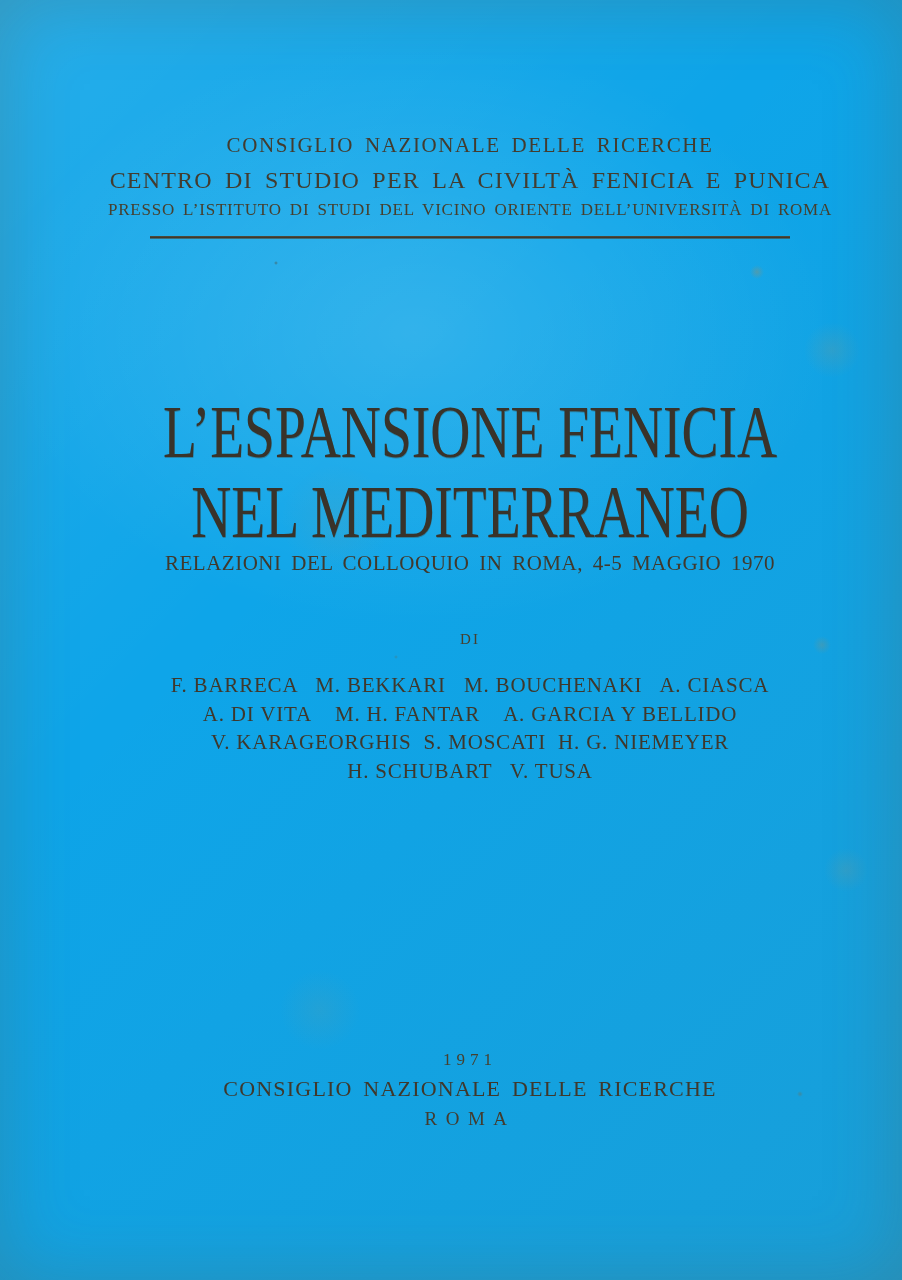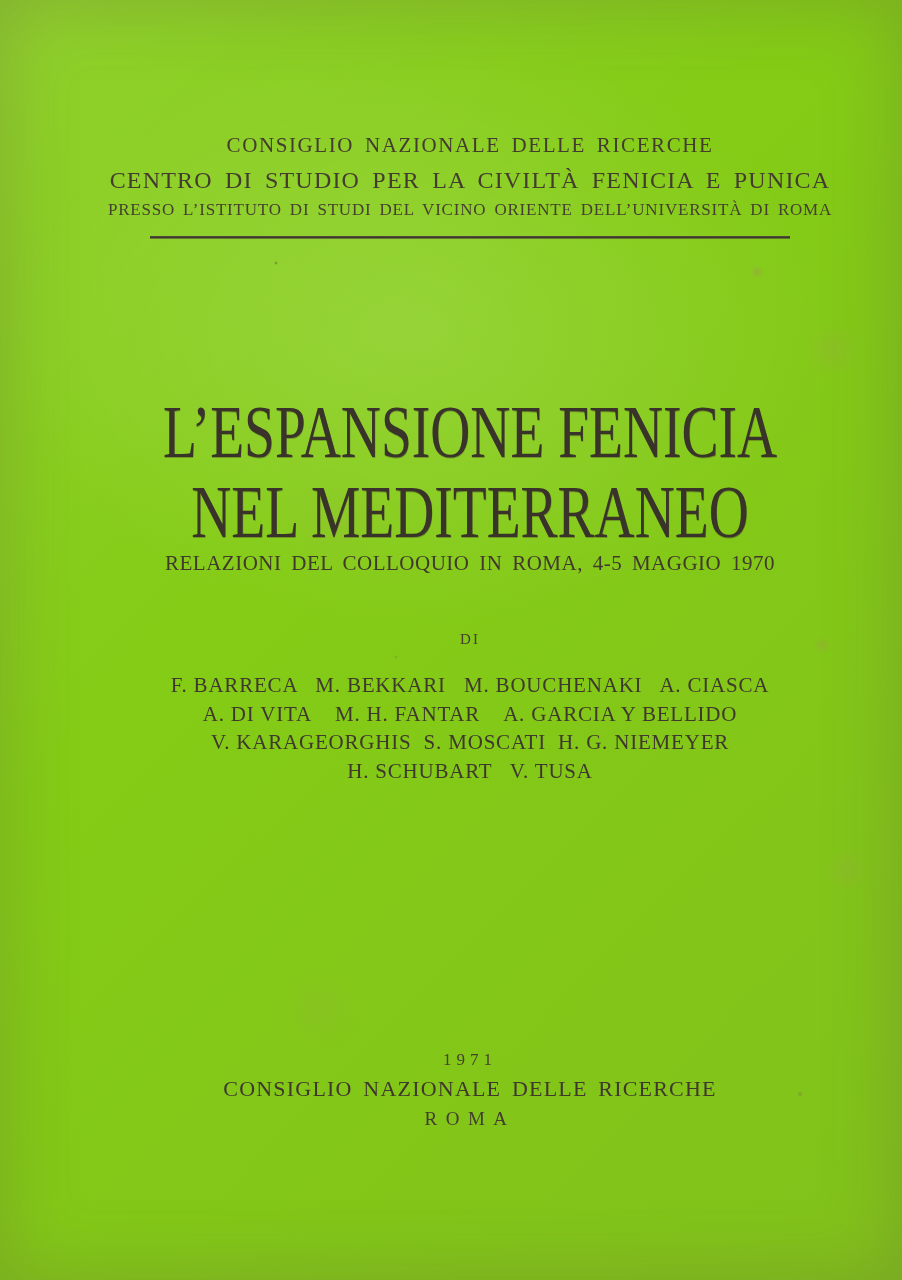--- a/index.html
+++ b/index.html
@@ -7,21 +7,21 @@
     padding: 0;
     width: 902px;
     height: 1280px;
     overflow: hidden;
     font-family: "Liberation Serif", "DejaVu Serif", serif;
   }
   .page {
     position: relative;
     width: 902px;
     height: 1280px;
-    background: #84cc16;
+    background: #0ea5e9;
     color: #3d362b;
   }
   
   .texture {
     position: absolute;
     inset: 0;
     pointer-events: none;
     background:
       radial-gradient(circle at 757px 272px, rgba(168,140,90,0.38) 0, rgba(168,140,90,0) 7px),
       radial-gradient(circle at 276px 263px, rgba(80,70,50,0.55) 0, rgba(80,70,50,0) 2px),

